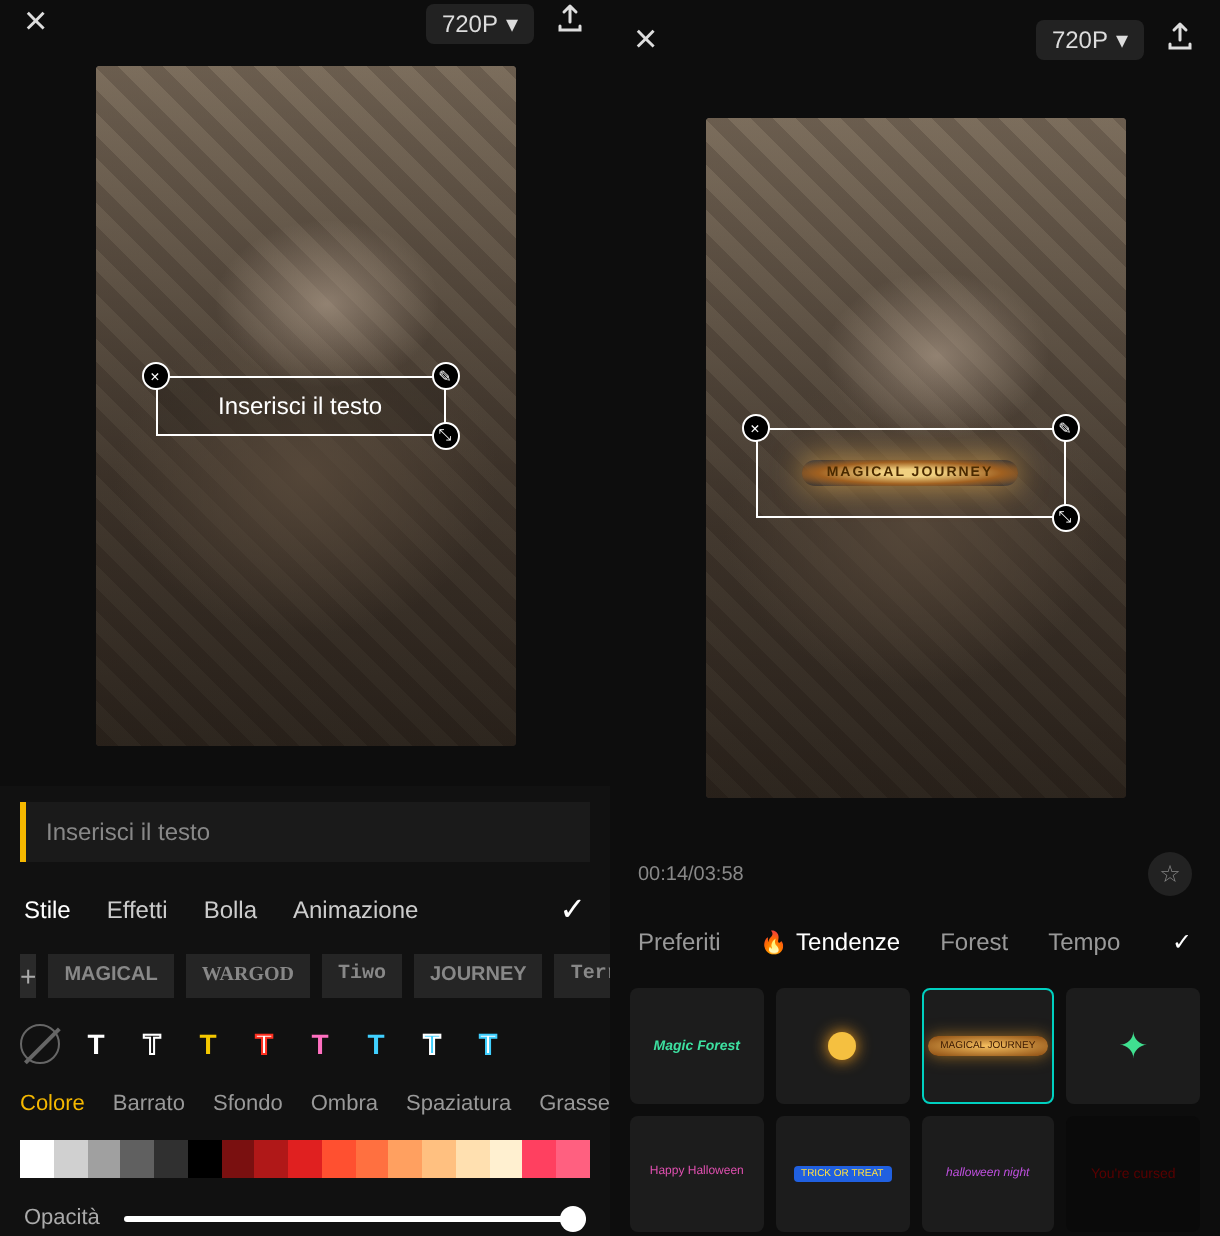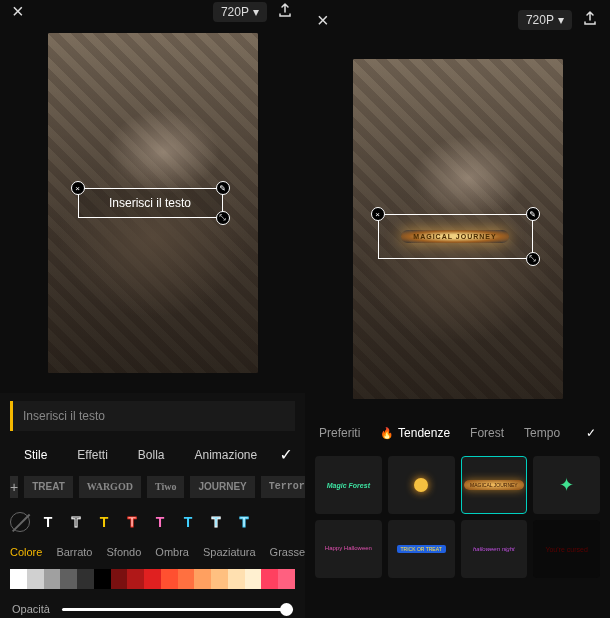--- a/index.html
+++ b/index.html
@@ -21,21 +21,21 @@
 .text-box { position: absolute; left: 30px; top: 155px; width: 145px; height: 30px; border: 1.5px solid #fff; display: flex; align-items: center; justify-content: center; font-size: 12px; background: rgba(0,0,0,0.2); }
 .tb-handle { position: absolute; width: 14px; height: 14px; border-radius: 50%; background: #000; border: 1px solid #fff; display: flex; align-items: center; justify-content: center; font-size: 8px; }
 .tb-handle.tl { top: -8px; left: -8px; }
 .tb-handle.tr { top: -8px; right: -8px; }
 .tb-handle.br { bottom: -8px; right: -8px; }
 .magical-banner { position: absolute; left: 25px; top: 155px; width: 155px; height: 45px; border: 1.5px solid #fff; display: flex; align-items: center; justify-content: center; }
 .magical-inner { background: radial-gradient(ellipse, #f0d080 20%, #a06020 60%, transparent 90%); padding: 3px 12px; font-size: 7px; letter-spacing: 1px; color: #4a2a00; font-weight: bold; border-radius: 10px; box-shadow: 0 0 15px rgba(240,180,80,0.7); }
 .bottom-left { height: 230px; background: #111; display: flex; flex-direction: column; }
 .text-input { margin: 8px 10px; background: #1a1a1a; border-left: 3px solid #f5b800; padding: 8px 10px; font-size: 12px; color: #888; }
 .tabs { display: flex; gap: 18px; padding: 6px 12px; font-size: 12px; align-items: center; }
-.tabs .tab { color: #ccc; margin-left: 12px; }
+.tabs .tab { color: #ccc; }
 .tabs .tab.active { color: #fff; font-weight: 500; }
 .tabs .check { margin-left: auto; font-size: 16px; }
 .font-row { display: flex; gap: 6px; padding: 6px 10px; align-items: center; overflow: hidden; }
 .font-add { width: 26px; height: 22px; background: #2a2a2a; display: flex; align-items: center; justify-content: center; font-size: 14px; color: #aaa; }
 .font-item { height: 22px; padding: 0 8px; background: #252525; color: #888; font-size: 10px; display: flex; align-items: center; font-weight: 600; white-space: nowrap; }
 .color-presets { display: flex; gap: 8px; padding: 8px 10px; align-items: center; }
 .preset-none { width: 20px; height: 20px; border: 1.5px solid #666; border-radius: 50%; position: relative; }
 .preset-none::after { content: ''; position: absolute; width: 24px; height: 1.5px; background: #666; top: 9px; left: -2px; transform: rotate(-45deg); }
 .preset-t { width: 20px; height: 20px; font-size: 14px; font-weight: 900; display: flex; align-items: center; justify-content: center; }
 .sub-tabs { display: flex; gap: 14px; padding: 6px 10px; font-size: 11px; color: #999; white-space: nowrap; overflow: hidden; }
@@ -97,23 +97,23 @@
     <div class="text-input">Inserisci il testo</div>
     <div class="tabs">
       <span class="tab active">Stile</span>
       <span class="tab">Effetti</span>
       <span class="tab">Bolla</span>
       <span class="tab">Animazione</span>
       <span class="check">✓</span>
     </div>
     <div class="font-row">
       <div class="font-add">+</div>
-      <div class="font-item">TREAT</div>
+      <div class="font-item">MAGICAL</div>
       <div class="font-item" style="font-family:Liberation Serif, serif">WARGOD</div>
-      <div class="font-item" style="font-family:Liberation Serif, serif">Tiwo</div>
+      <div class="font-item" style="font-family:Liberation Mono, monospace">Tiwo</div>
       <div class="font-item">JOURNEY</div>
       <div class="font-item" style="font-family:Liberation Mono, monospace">Terror</div>
 
     </div>
     <div class="color-presets">
       <div class="preset-none"></div>
       <div class="preset-t" style="color:#fff">T</div>
       <div class="preset-t" style="color:transparent;-webkit-text-stroke:1px #fff">T</div>
       <div class="preset-t" style="color:#f5c800">T</div>
       <div class="preset-t" style="color:#fff;-webkit-text-stroke:1px #ff3020">T</div>
@@ -177,20 +177,24 @@
       <div class="cat-body"></div>
       <div class="magical-banner">
         <div class="magical-inner">MAGICAL JOURNEY</div>
         <div class="tb-handle tl">×</div>
         <div class="tb-handle tr">✎</div>
         <div class="tb-handle br">⤡</div>
       </div>
     </div>
   </div>
   <div class="bottom-right">
+    <div class="time-row">
+      <span>00:14/03:58</span>
+      <span class="star">☆</span>
+    </div>
     <div class="r-tabs">
       <span class="tab">Preferiti</span>
       <span class="fire">🔥</span>
       <span class="tab active">Tendenze</span>
       <span class="tab">Forest</span>
       <span class="tab">Tempo</span>
       <span class="check">✓</span>
     </div>
     <div class="grid">
       <div class="grid-item">

